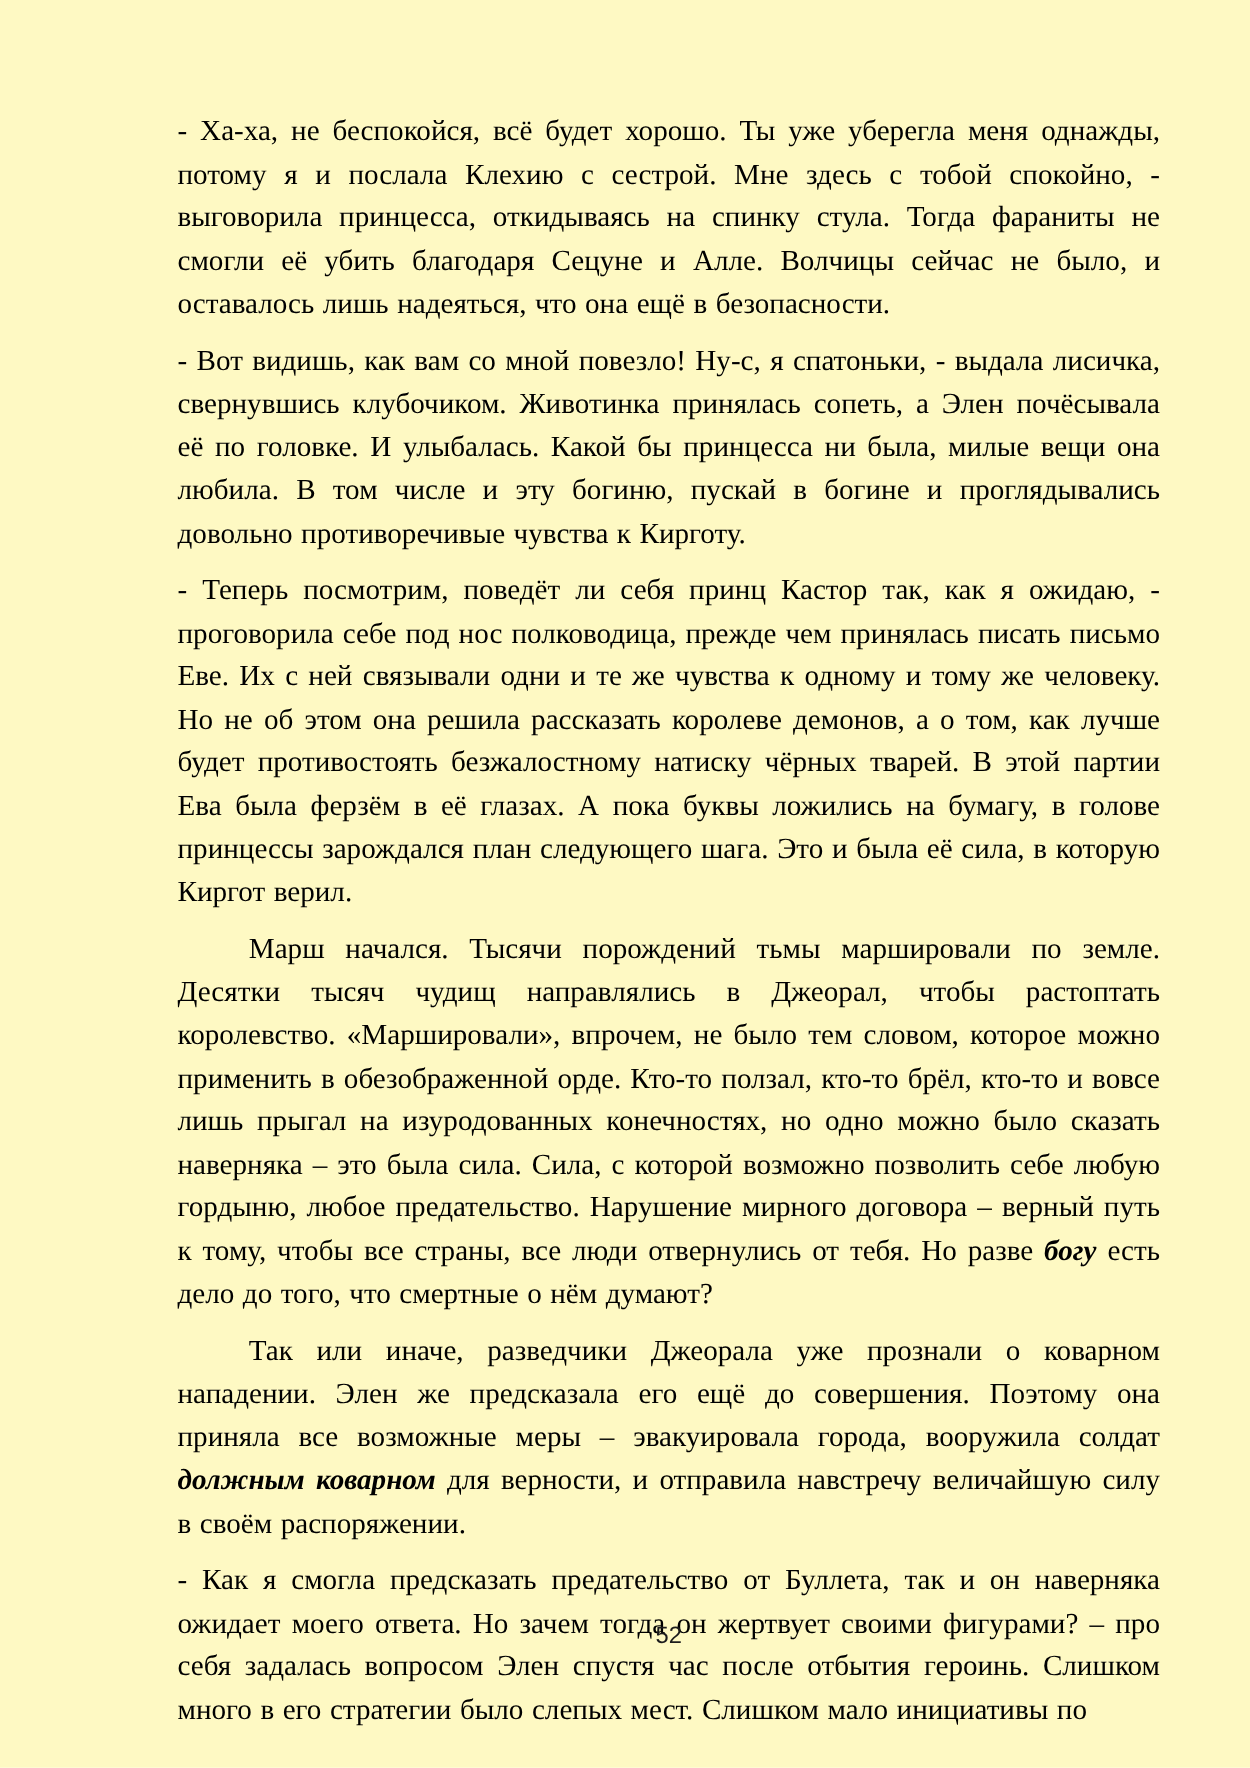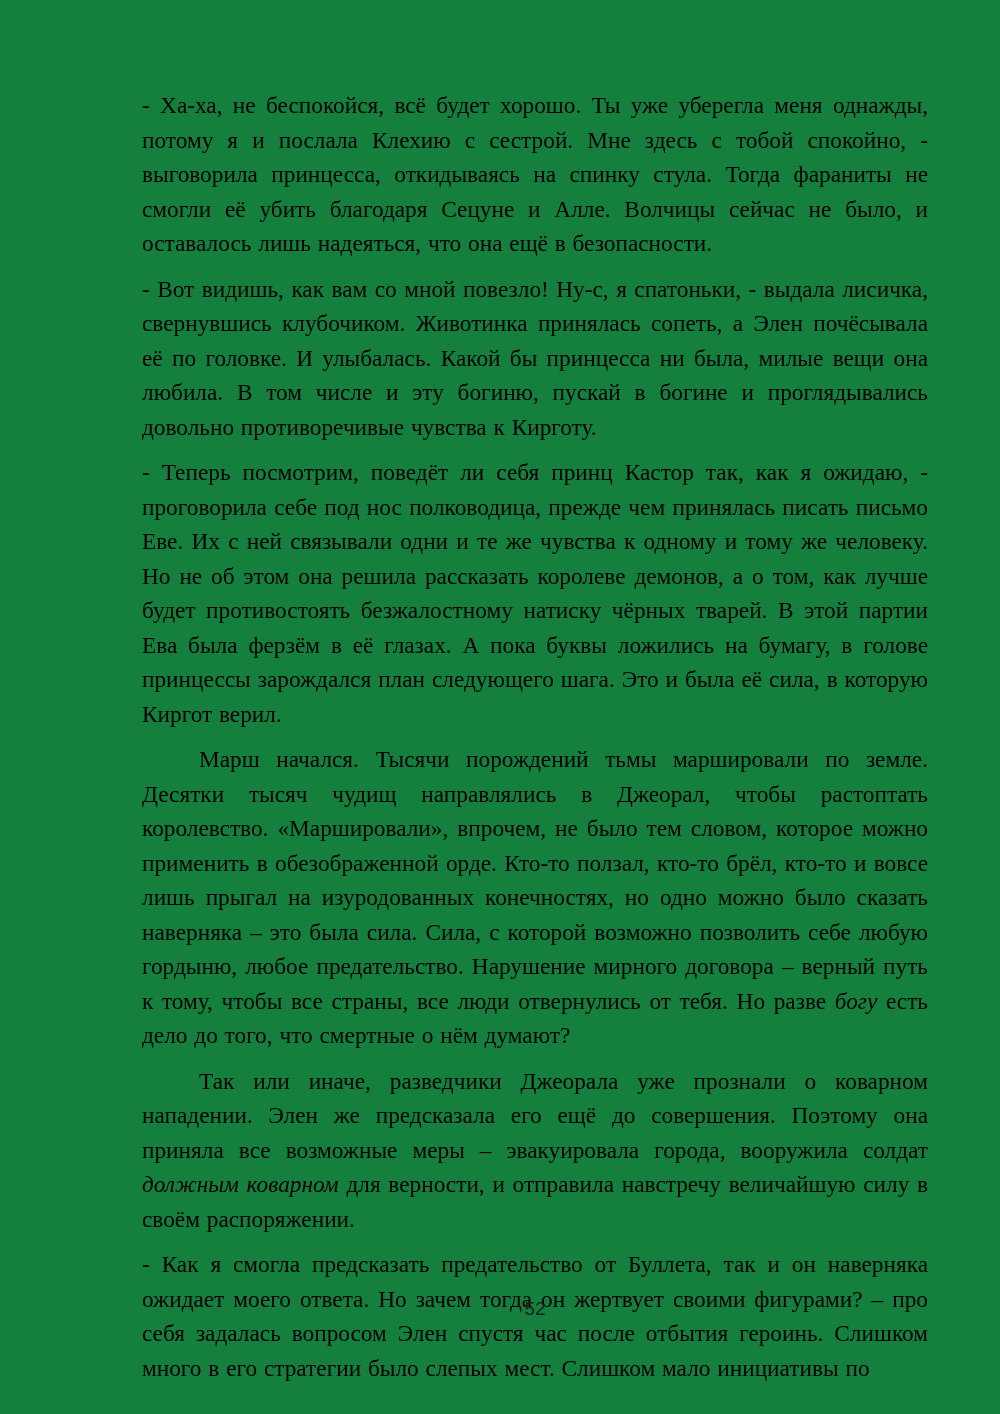--- a/index.html
+++ b/index.html
@@ -10,42 +10,42 @@
     width: 1000px;
     height: 1414px;
     background: #ffffff;
     position: relative;
     overflow: hidden;
     font-family: "Liberation Serif", serif;
   }
   .page {
     position: absolute;
     inset: 0;
-    background: #15803d;
+    background: #fef9c3;
   }
   .text-block {
     position: absolute;
     left: 142px;
     top: 88px;
     width: 786px;
   }
   .para {
     font-family: "Liberation Serif", serif;
     font-size: 23.3px;
     line-height: 34.5px;
     color: #000000;
     text-align: justify;
     margin: 0 0 11px 0;
     word-spacing: 1px;
   }
   .para.indent {
     text-indent: 57px;
   }
   .seg-bold-italic {
-    font-weight: normal;
+    font-weight: bold;
     font-style: italic;
   }
   .page-number {
     position: absolute;
     left: 142px;
     top: 1298px;
     width: 786px;
     text-align: center;
     font-family: "Liberation Sans", sans-serif;
     font-size: 19px;

